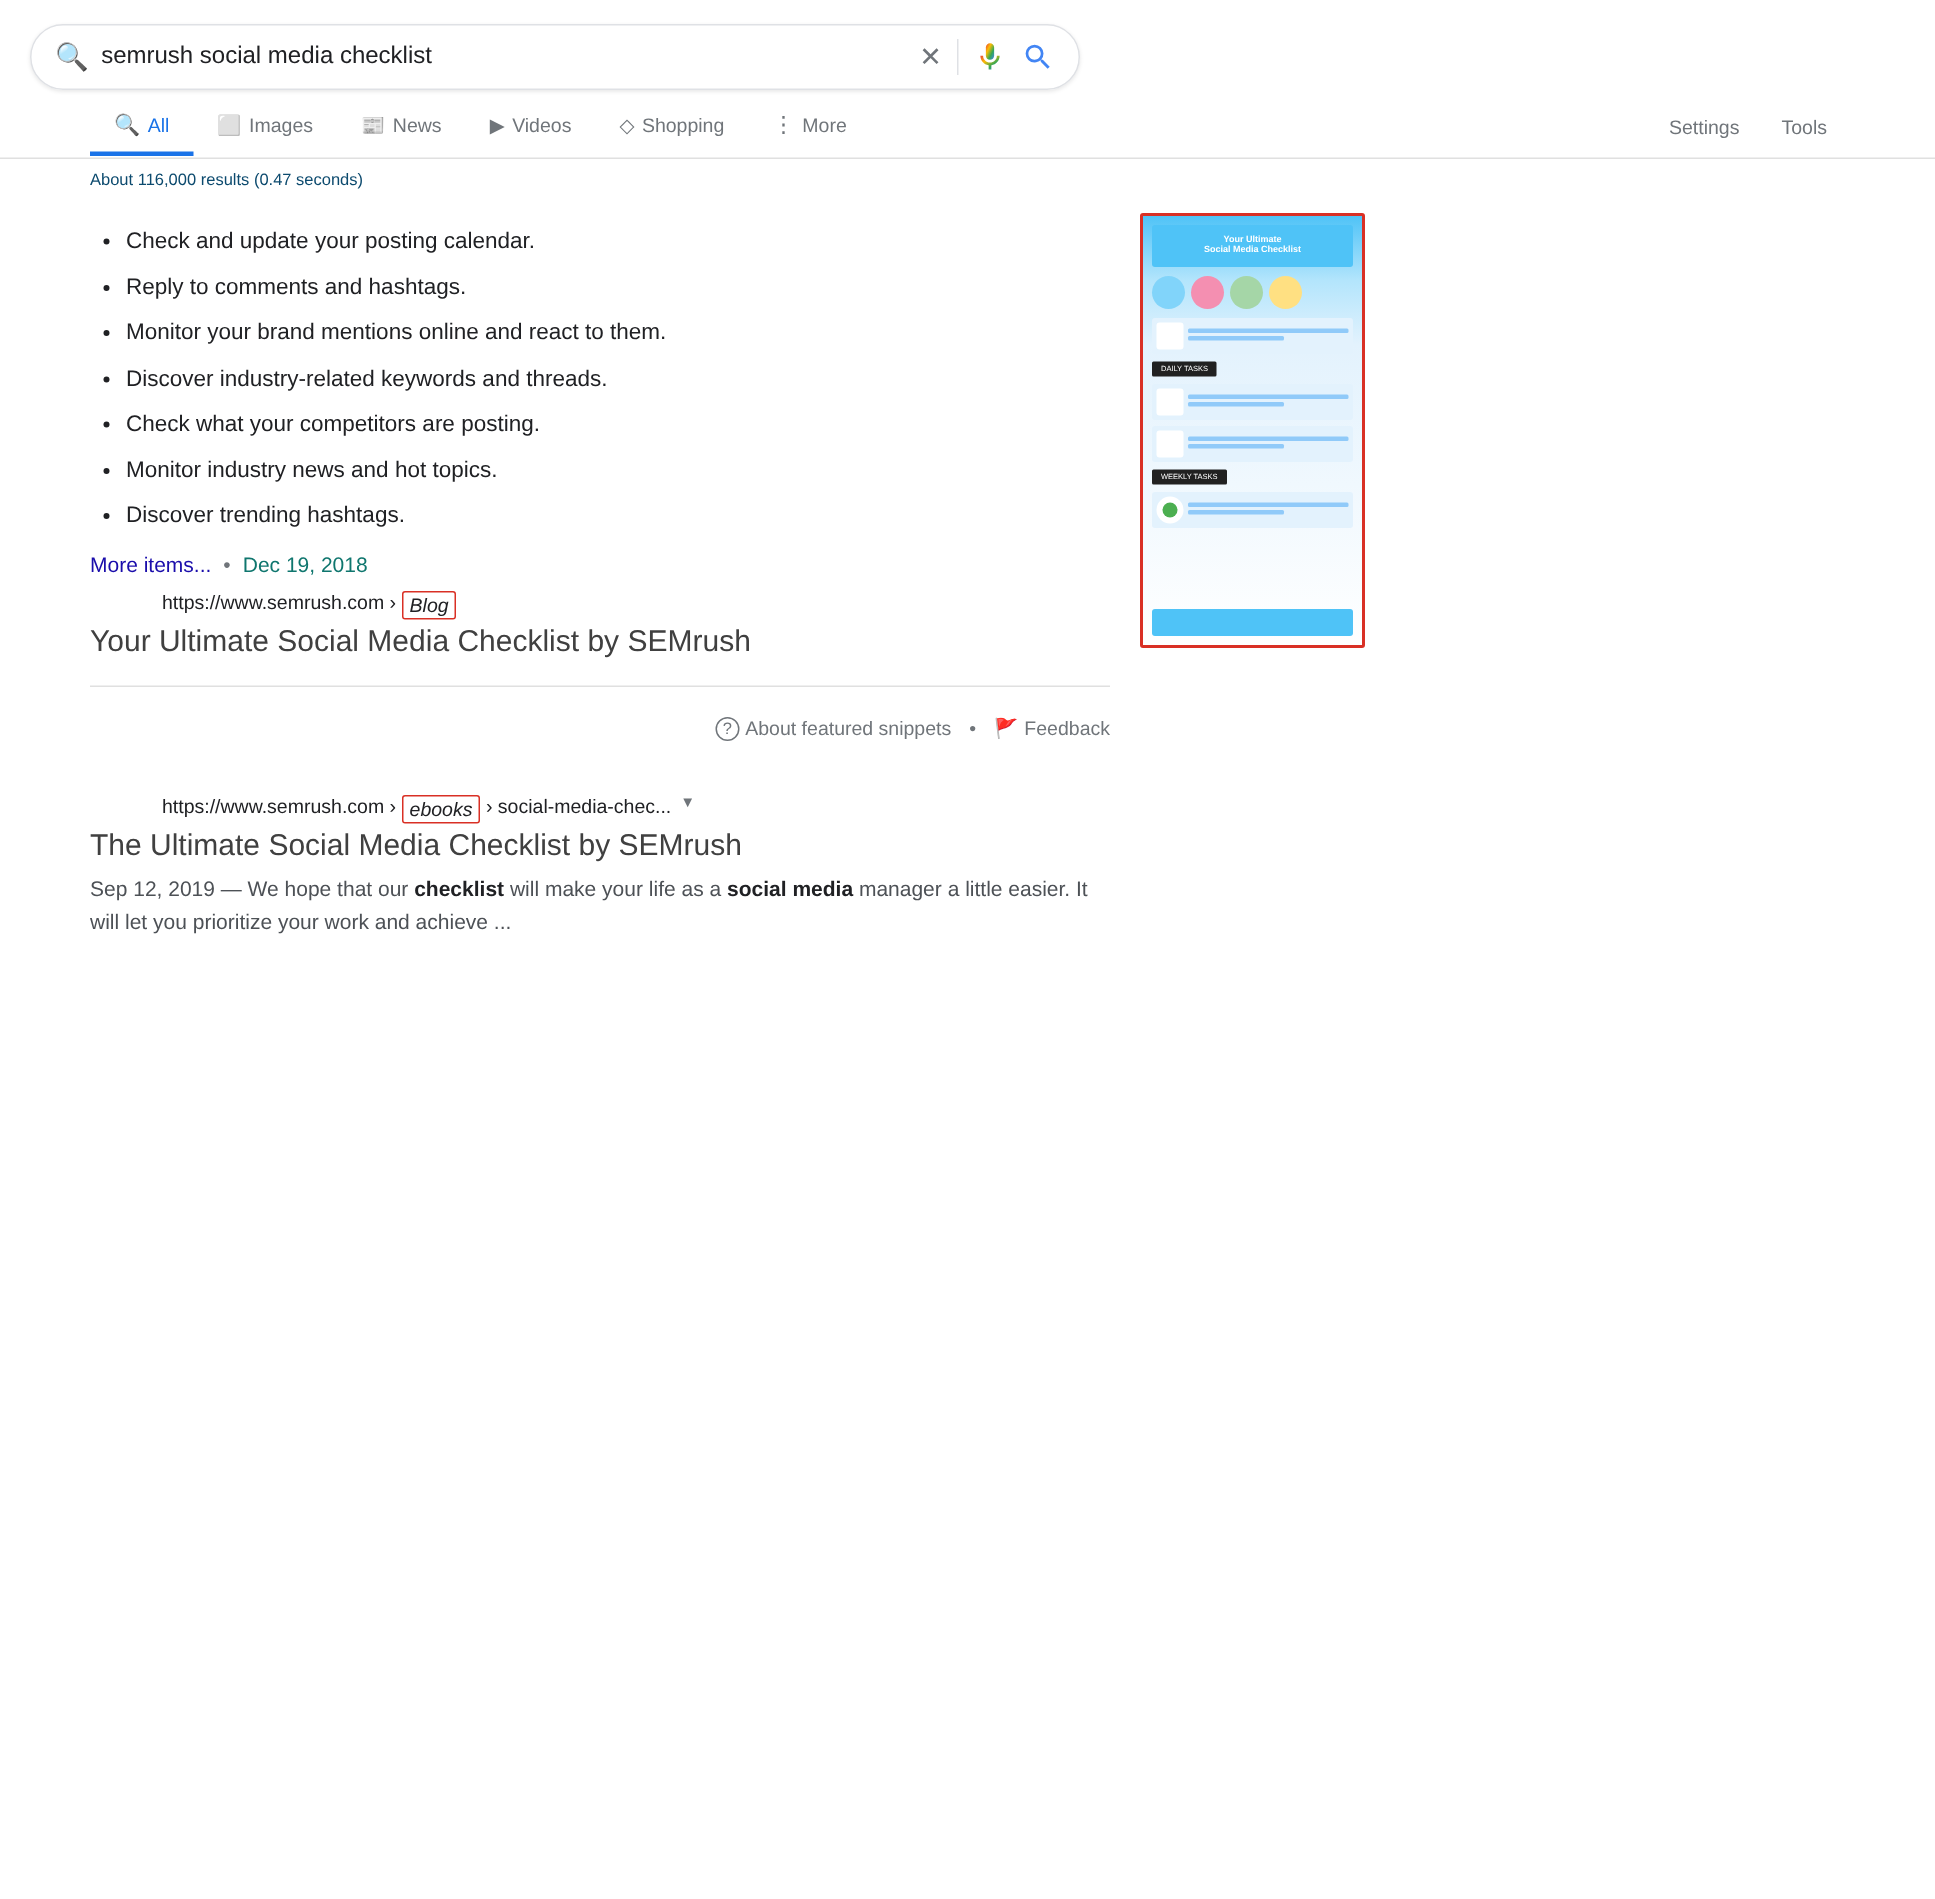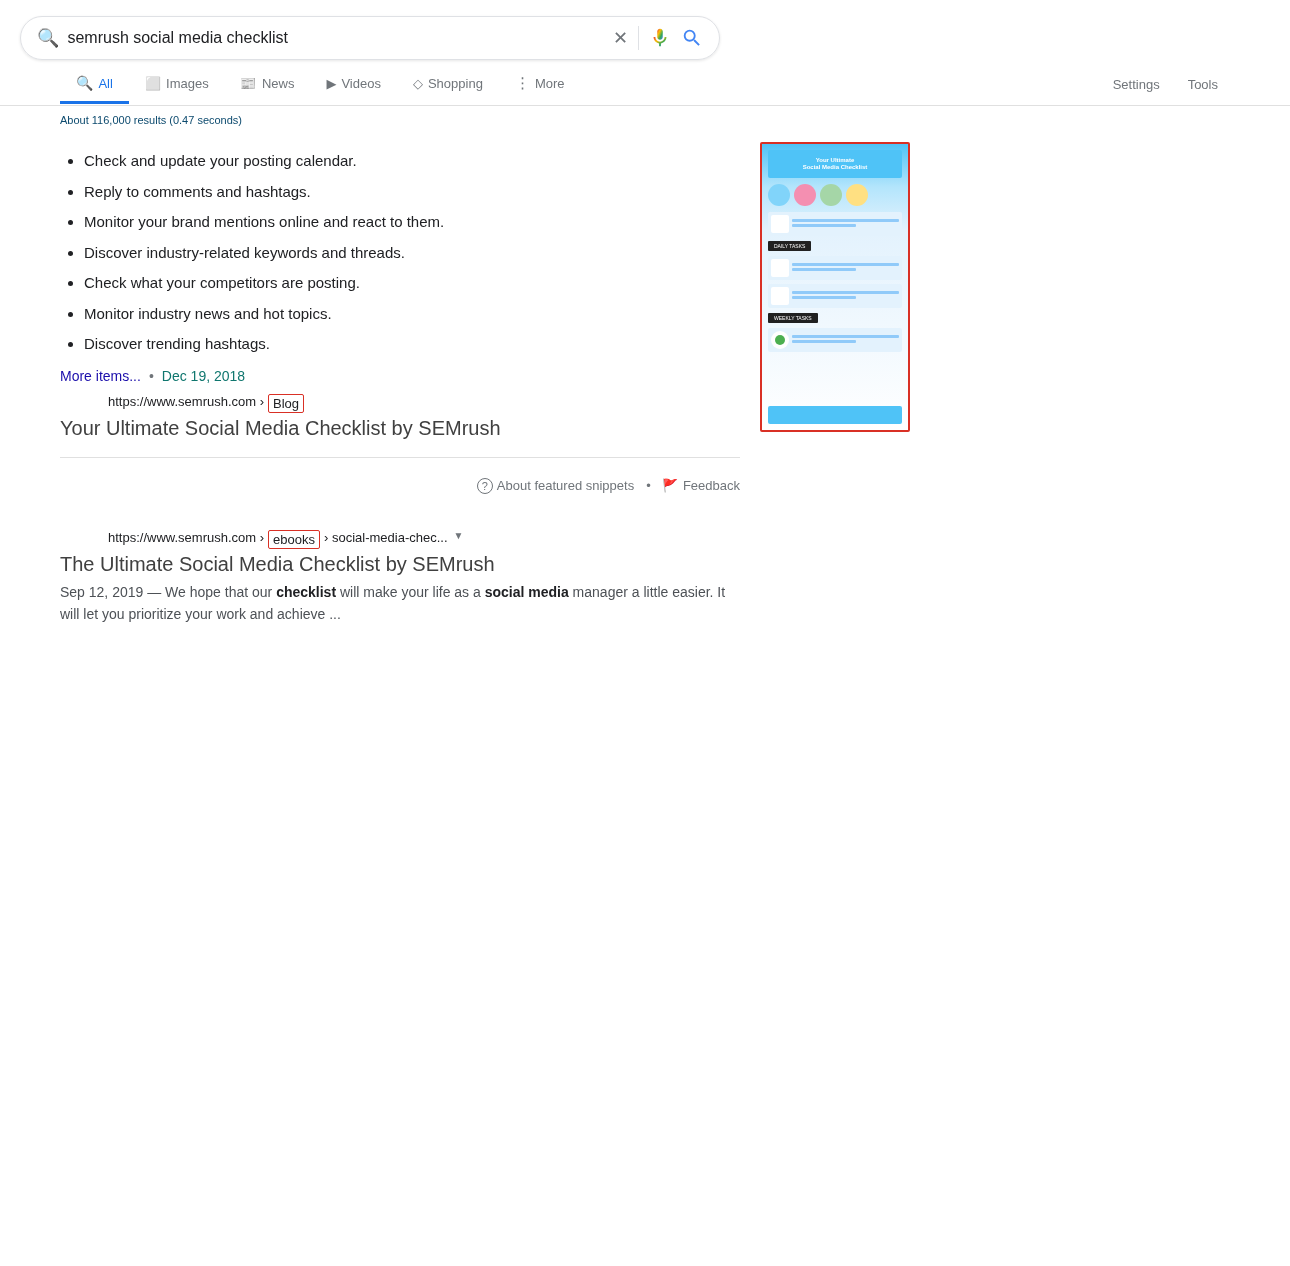--- a/index.html
+++ b/index.html
@@ -139,20 +139,21 @@
       display: flex;
       align-items: flex-start;
       gap: 4px;
       margin-left: 48px;
     }
     .result-url-highlight {
       border: 1px solid #d93025;
       padding: 1px 4px;
       border-radius: 2px;
       color: #202124;
+      font-style: italic;
     }
     .result-title {
       font-size: 20px;
       color: #404040;
       cursor: pointer;
       text-decoration: none;
       line-height: 1.3;
     }
 
     

